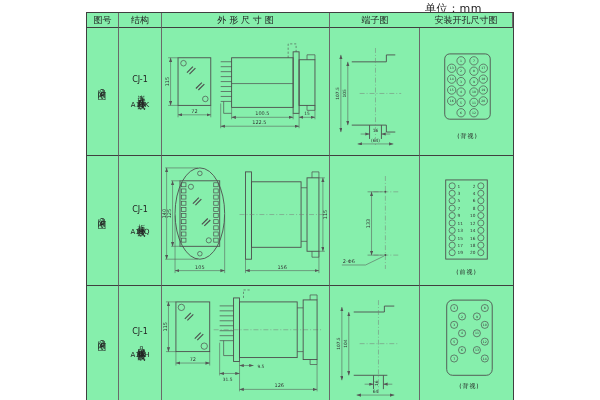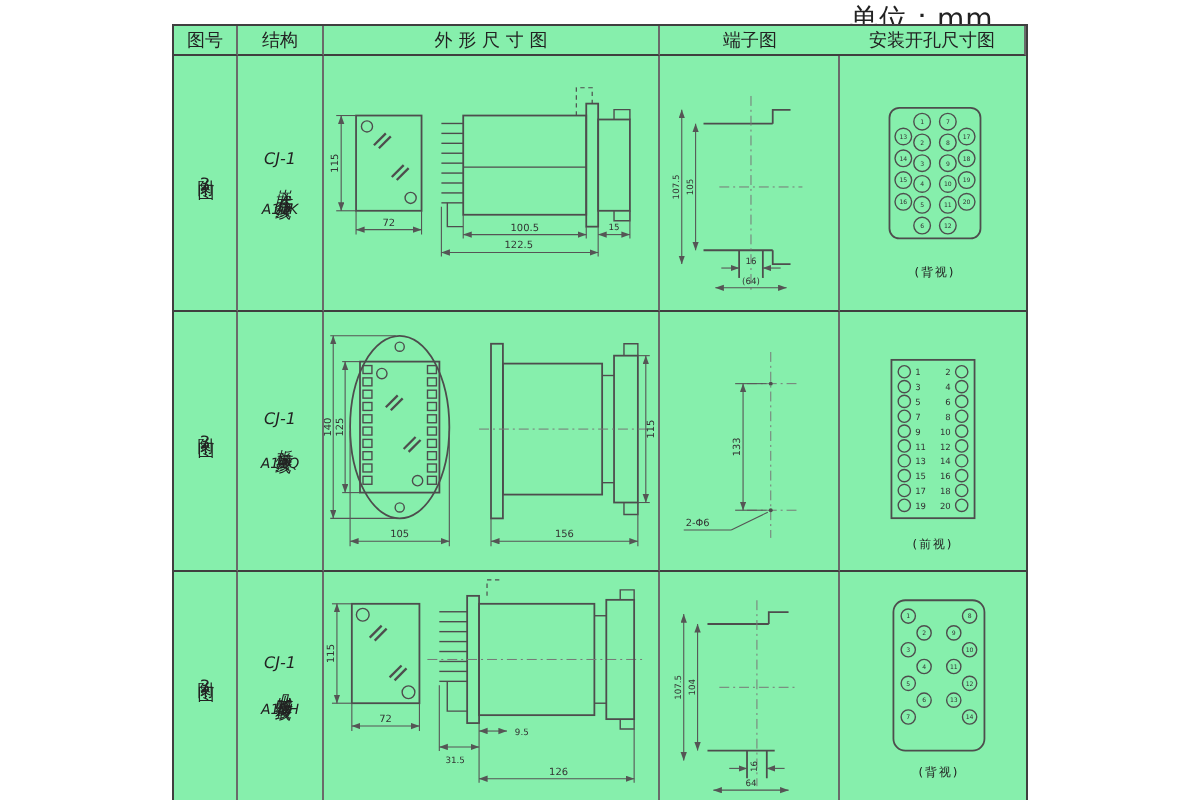--- a/index.html
+++ b/index.html
@@ -1,29 +1,29 @@
 <!DOCTYPE html>
 <html><head>
 <meta charset="utf-8">
 <style>
   html,body { margin:0; padding:0; background:#fff; }
   .page { position:relative; width:600px; height:400px; background:#ffffff; overflow:hidden;
           font-family:"DejaVu Sans", sans-serif; color:#222; }
-  .unit { position:absolute; left:425px; top:1px; font-size:14px; color:#222; letter-spacing:.5px; }
+  .unit { position:absolute; left:425px; top:1px; font-size:11px; color:#222; letter-spacing:.5px; }
   .tbl { position:absolute; left:86px; top:12px; width:428px; height:388px; box-sizing:border-box;
          border:1.2px solid #3f3f3f; border-bottom:none;
          display:grid; grid-template-columns:32px 43px 168px 90px 1fr;
          grid-template-rows:15px 128px 130px auto; background:#86efac; }
   .cell { border-right:1px solid #6a6a6a; border-bottom:1.8px solid #3f3f3f; box-sizing:border-box;
           display:flex; align-items:center; justify-content:center; position:relative; }
   .cell.lastcol { border-right:none; }
   .cell.lastrow { border-bottom:none; }
   .hd { font-size:9px; color:#222; white-space:nowrap; }
   .vert { writing-mode:vertical-rl; text-orientation:upright; font-size:8.5px; letter-spacing:2.5px; color:#222; }
-  .structcell { flex-direction:column; gap:4px;font-style:italic; }
+  .structcell { flex-direction:column; gap:4px; }
   .model { font-size:8px; color:#222; }
   .code  { font-size:7px; color:#222; }
   .desc  { writing-mode:vertical-rl; text-orientation:upright; font-size:8px; letter-spacing:1.5px; color:#222; }
   .drw { width:100%; height:100%; display:block; }
   svg text { font-family:"DejaVu Sans", sans-serif; fill:#333; }
   .ln { stroke:#4d4d4d; stroke-width:.9; fill:none; }
   .th { stroke:#4d4d4d; stroke-width:.7; fill:none; }
   .dm { stroke:#555; stroke-width:.55; fill:none; }
   .cl { stroke:#777; stroke-width:.5; fill:none; stroke-dasharray:5 2 1 2; }
   .dsh { stroke:#4d4d4d; stroke-width:.6; fill:none; stroke-dasharray:2.2 1.8; }

